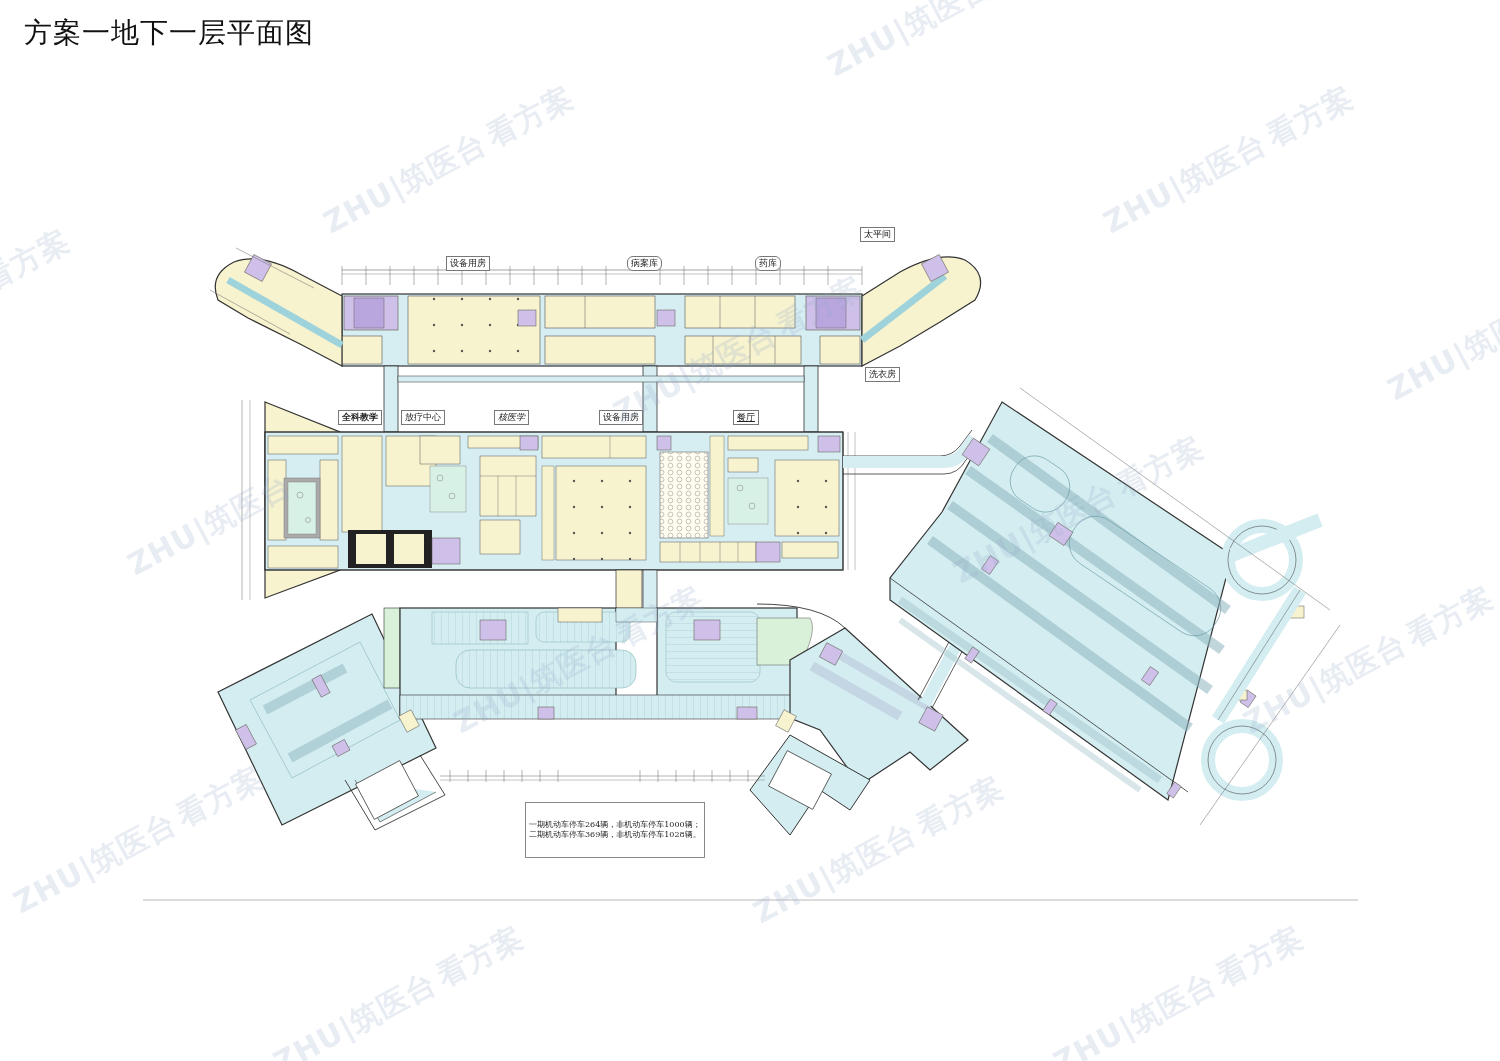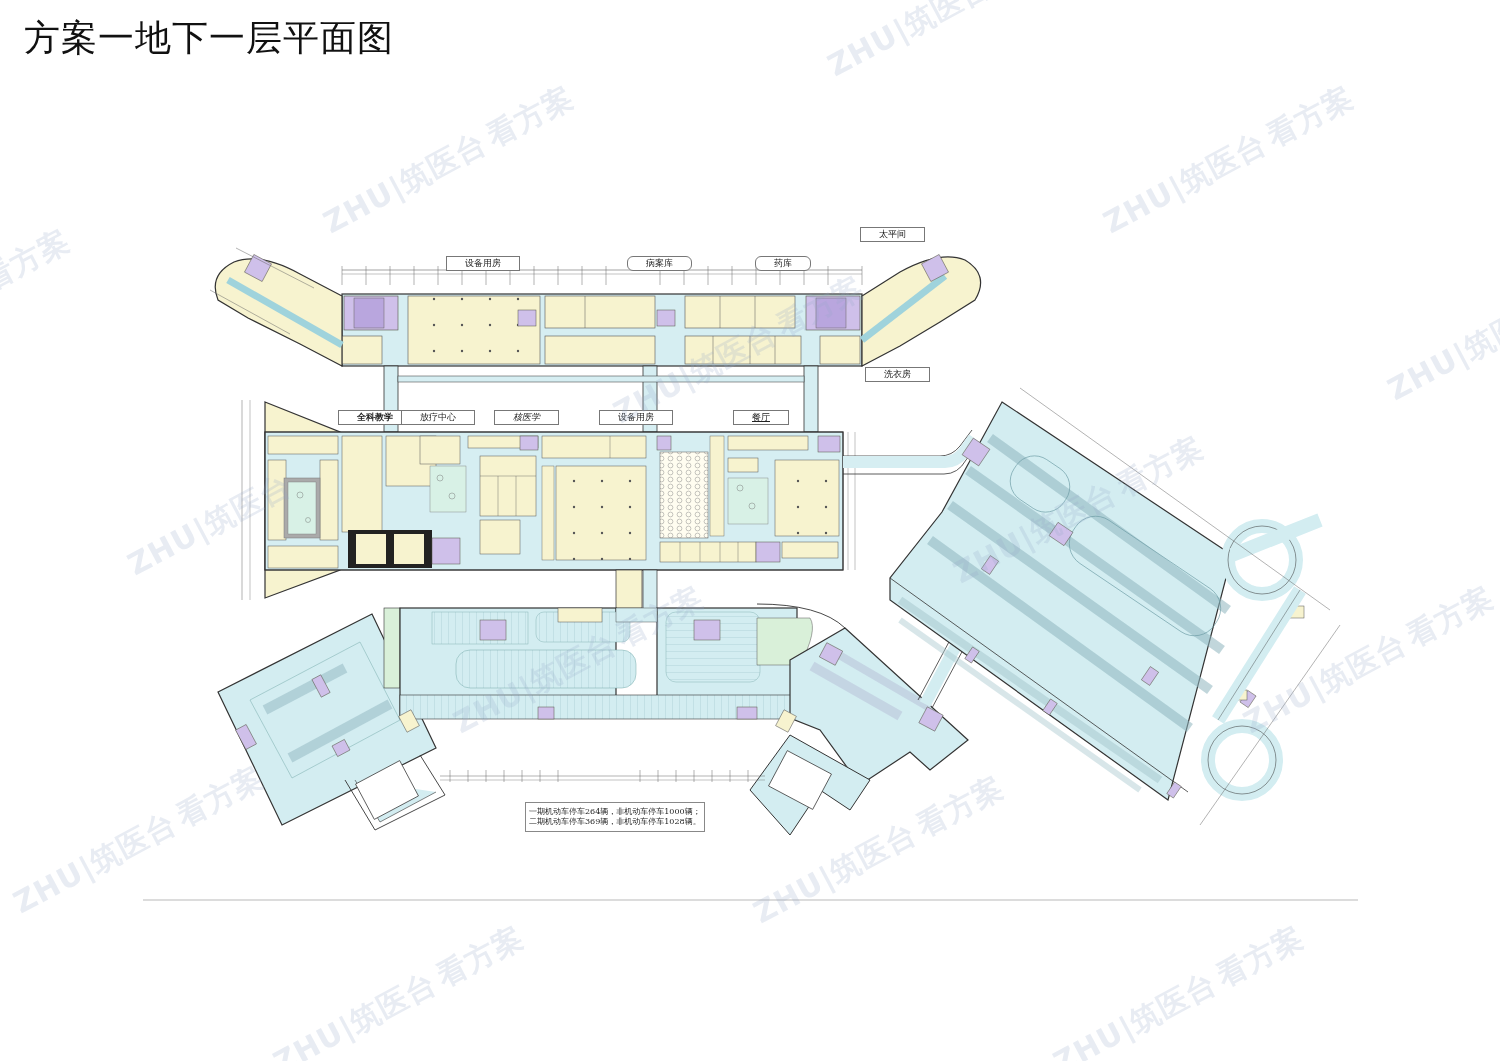--- a/index.html
+++ b/index.html
@@ -1,20 +1,20 @@
 <!DOCTYPE html>
 <html><head>
 <meta charset="utf-8">
 <style>
   html, body { margin:0; padding:0; background:#ffffff; }
   body { width:1500px; height:1061px; position:relative; overflow:hidden; font-family:"DejaVu Sans", sans-serif; }
-  .page-title { position:absolute; left:24px; top:14px; font-size:36px; color:#111; letter-spacing:1px; font-family:"DejaVu Sans", sans-serif; }
+  .page-title { position:absolute; left:24px; top:14px; font-size:28px; color:#111; letter-spacing:1px; font-family:"DejaVu Sans", sans-serif; }
   svg#plan { position:absolute; left:0; top:0; }
-  .lbl { position:absolute; font-family:"DejaVu Serif", serif; font-size:9px; color:#222; border:1px solid #777; background:#fff; padding:1px 18px; line-height:11px; white-space:nowrap; }
-  .note { position:absolute; left:525px; top:802px; font-family:"DejaVu Serif", serif; font-size:8px; color:#222; border:1px solid #888; padding:4px 3px; line-height:10px; background:#fff; }
+  .lbl { position:absolute; font-family:"DejaVu Serif", serif; font-size:9px; color:#222; border:1px solid #777; background:#fff; padding:1px 3px; line-height:11px; white-space:nowrap; }
+  .note { position:absolute; left:525px; top:802px; font-family:"DejaVu Serif", serif; font-size:8px; color:#222; border:1px solid #888; padding:17px 3px; line-height:10px; background:#fff; }
   .note div { white-space:nowrap; }
   .divider { position:absolute; left:143px; top:899px; width:1215px; height:2px; background:#dcdcdc; }
   .wm { position:absolute; font-family:"DejaVu Sans", sans-serif; color:rgba(150,170,200,0.22); font-weight:bold; transform:rotate(-28deg); white-space:nowrap; pointer-events:none; }
   .wm .big { font-size:30px; letter-spacing:1px; }
 </style>
 </head>
 <body>
 
 <div class="page-title">方案一地下一层平面图</div>
 

